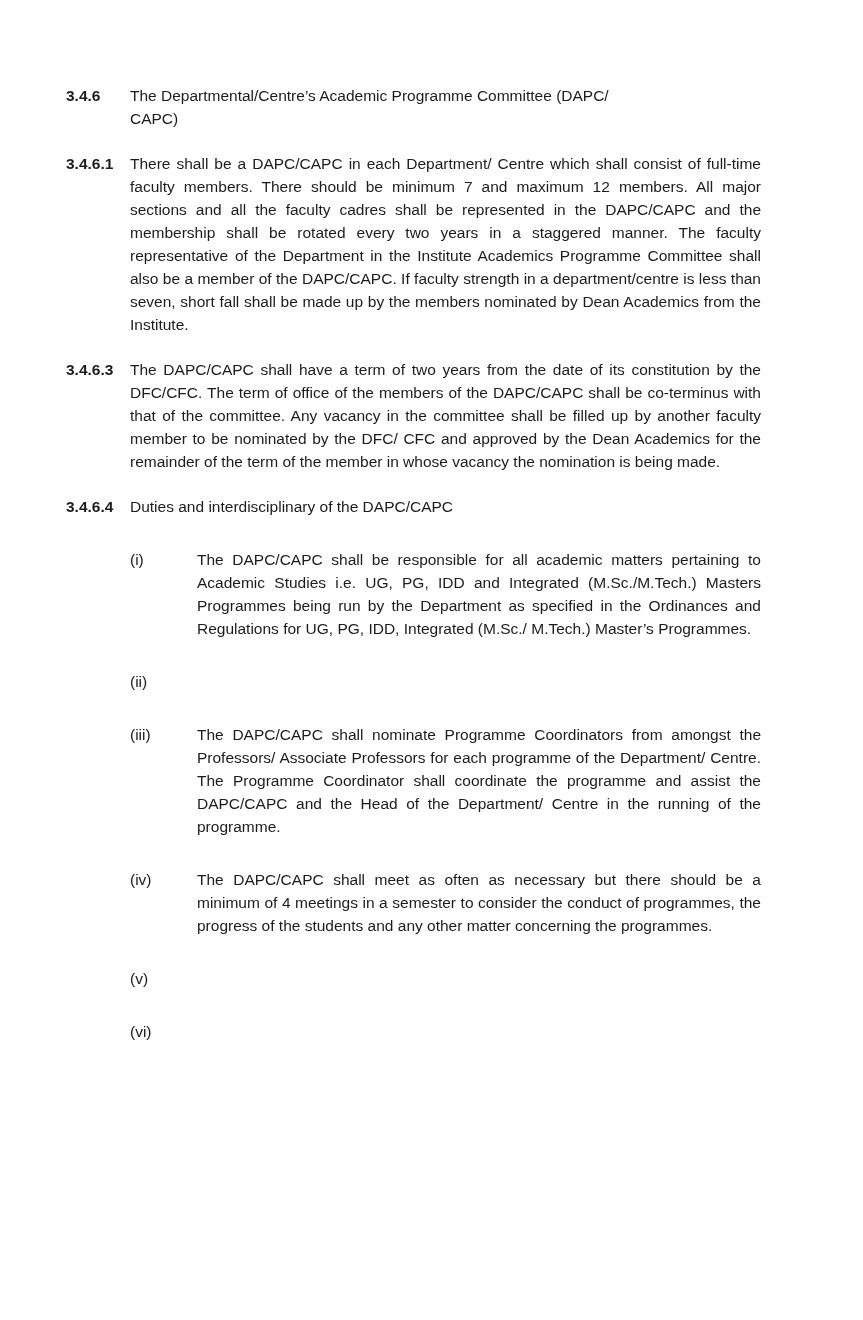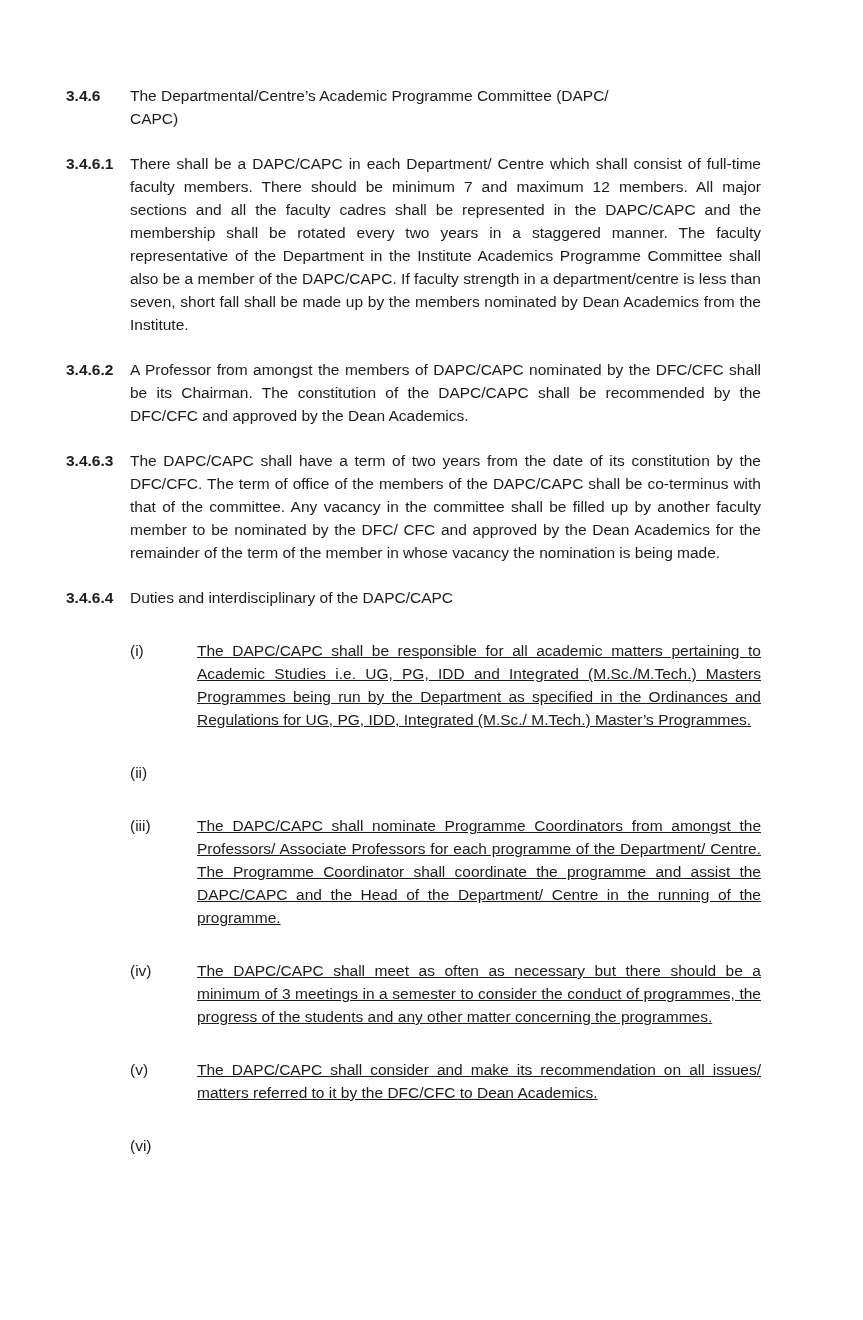--- a/index.html
+++ b/index.html
@@ -43,21 +43,20 @@
     display: flex;
     align-items: flex-start;
     margin: 0 0 30px 64px;
   }
   .duty .marker {
     flex: 0 0 67px;
   }
   .duty .body {
     flex: 1;
     text-align: justify;
-    text-decoration: underline;
   }
   .clause.duties-heading {
     margin-bottom: 30px;
   }
 </style>
 </head>
 <body>
 
 <main class="page">
 
@@ -65,24 +64,20 @@
     <span class="num">3.4.6</span>
     <div class="body">The Departmental/Centre’s Academic Programme Committee (DAPC/
 CAPC)</div>
   </div>
 
   <div class="clause">
     <span class="num">3.4.6.1</span>
     <div class="body">There shall be a DAPC/CAPC in each Department/ Centre which shall consist of full-time faculty members. There should be minimum 7 and maximum 12 members. All major sections and all the faculty cadres shall be represented in the DAPC/CAPC and the membership shall be rotated every two years in a staggered manner.  The faculty representative of the Department in the Institute Academics Programme Committee shall also be a member of the DAPC/CAPC. If faculty strength in a department/centre is less than seven, short fall shall be made up by the members nominated by Dean Academics from the Institute.</div>
   </div>
 
-  <div class="clause">
-    <span class="num">3.4.6.2</span>
-    <div class="body">A Professor from amongst the members of DAPC/CAPC nominated by the DFC/CFC shall be its Chairman. The constitution of the DAPC/CAPC shall be recommended by the DFC/CFC and approved by the Dean Academics.</div>
-  </div>
 
   <div class="clause">
     <span class="num">3.4.6.3</span>
     <div class="body">The DAPC/CAPC shall have a term of two years from the date of its constitution by the DFC/CFC. The term of office of the members of the DAPC/CAPC shall be co-terminus with that of the committee. Any vacancy in the committee shall be filled up by another faculty member to be nominated by the DFC/ CFC and approved by the Dean Academics for the remainder of the term of the member in whose vacancy the nomination is being made.</div>
   </div>
 
   <div class="clause heading duties-heading">
     <span class="num">3.4.6.4</span>
     <div class="body">Duties and interdisciplinary of the DAPC/CAPC</div>
   </div>
@@ -96,25 +91,24 @@
     <span class="marker">(ii)</span>
   </div>
 
   <div class="duty">
     <span class="marker">(iii)</span>
     <div class="body">The DAPC/CAPC shall nominate Programme Coordinators from amongst the Professors/ Associate Professors for each programme of the Department/ Centre. The Programme Coordinator shall coordinate the programme and assist the DAPC/CAPC and the Head of the Department/ Centre in the running of the programme.</div>
   </div>
 
   <div class="duty">
     <span class="marker">(iv)</span>
-    <div class="body">The DAPC/CAPC shall meet as often as necessary but there should be a minimum of 3 meetings in a semester to consider the conduct of programmes, the progress of the students and any other matter concerning the programmes.</div>
+    <div class="body">The DAPC/CAPC shall meet as often as necessary but there should be a minimum of 4 meetings in a semester to consider the conduct of programmes, the progress of the students and any other matter concerning the programmes.</div>
   </div>
 
   <div class="duty">
     <span class="marker">(v)</span>
-    <div class="body">The DAPC/CAPC shall consider and make its recommendation on all issues/ matters referred to it by the DFC/CFC to Dean Academics.</div>
   </div>
 
   <div class="duty">
     <span class="marker">(vi)</span>
   </div>
 
 </main>
 
 </body></html>

